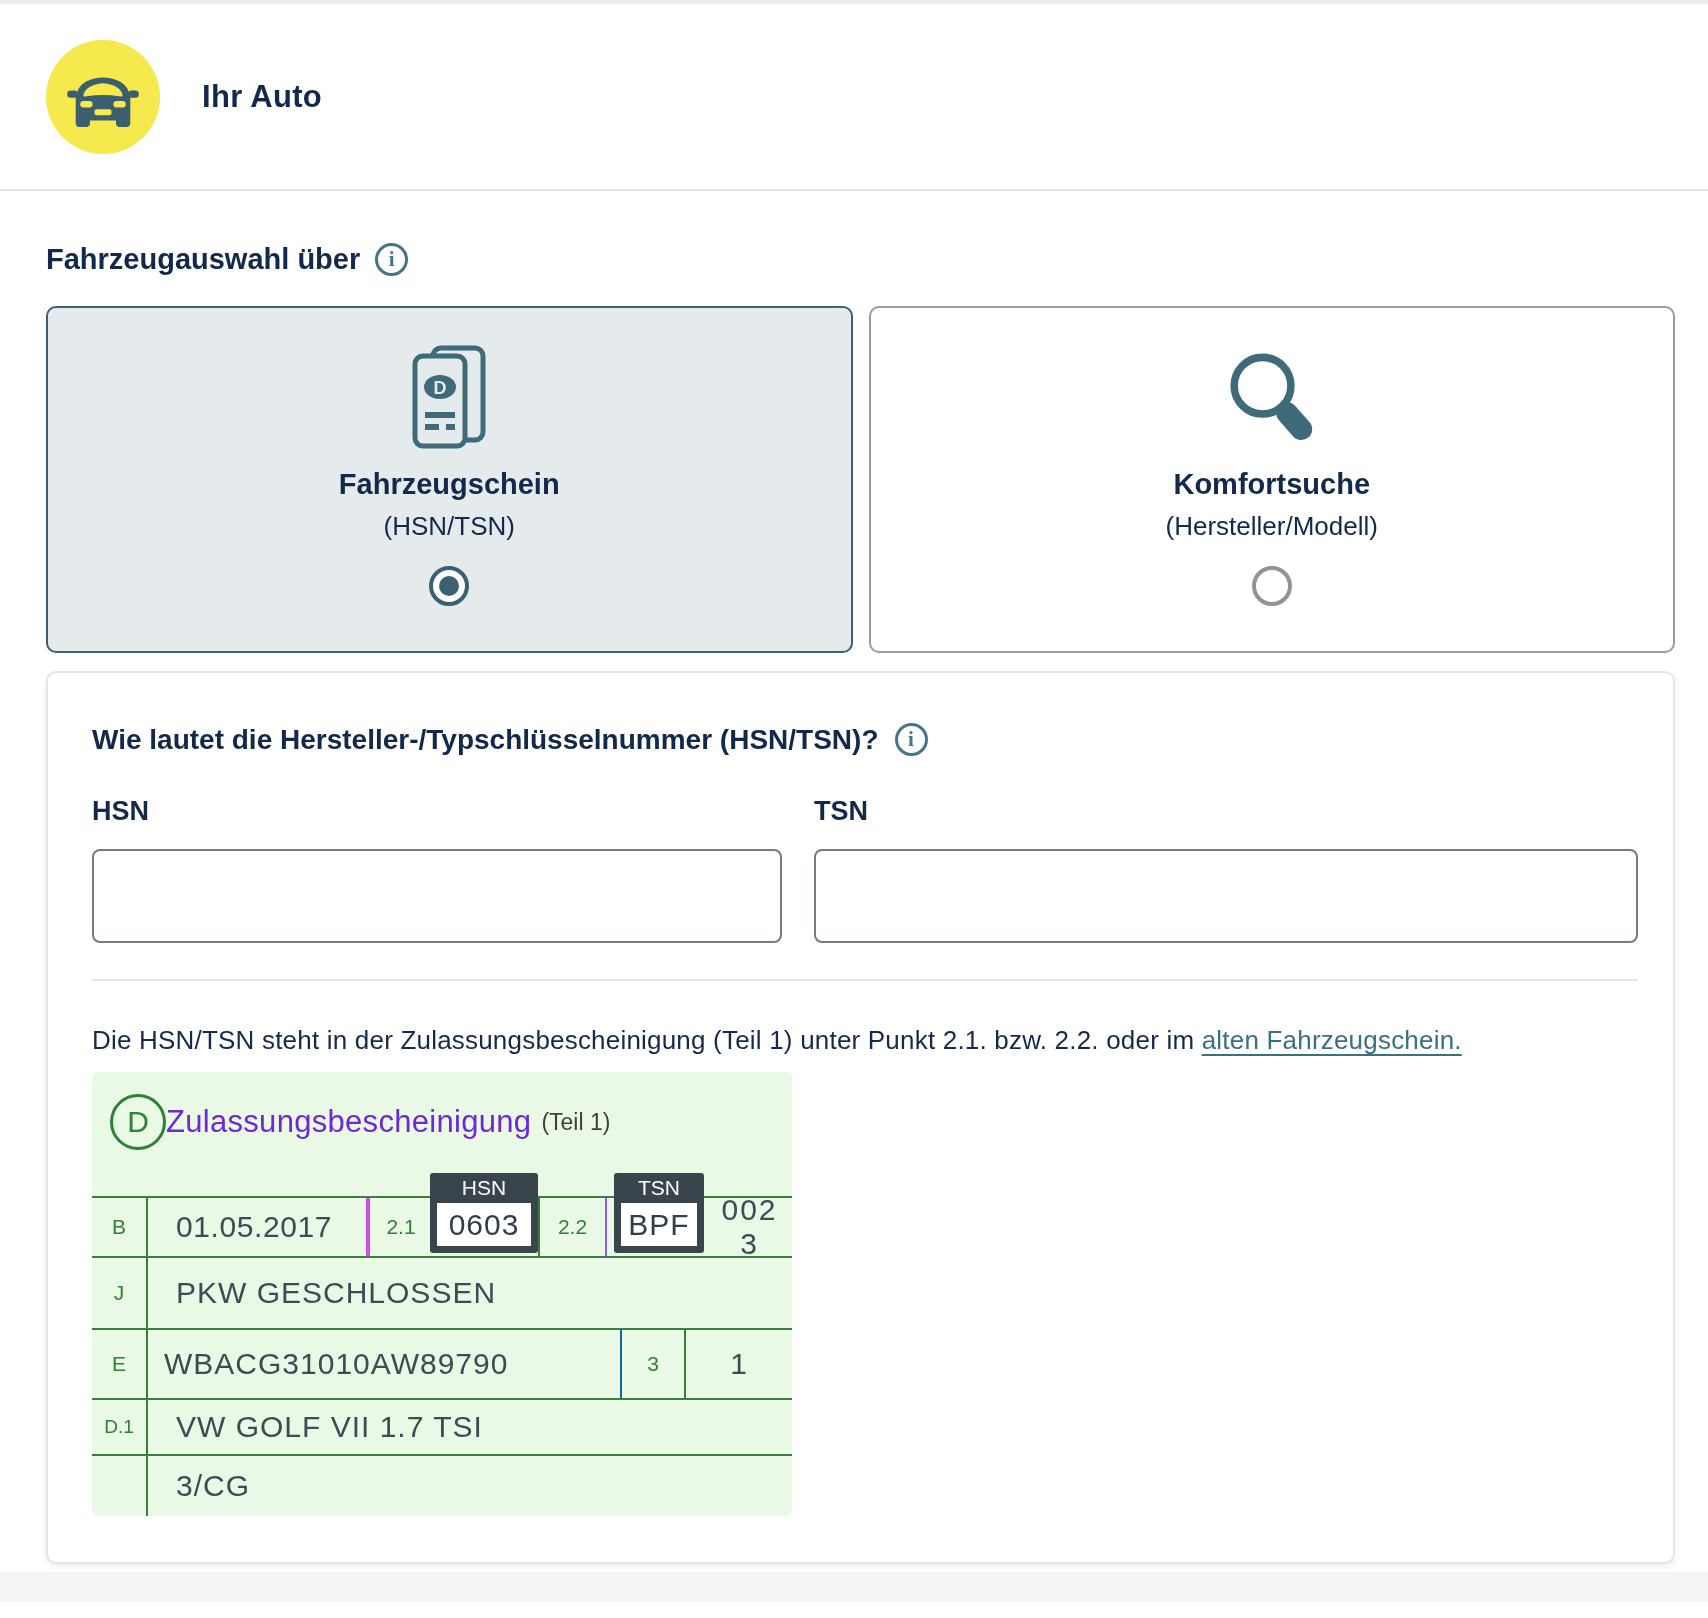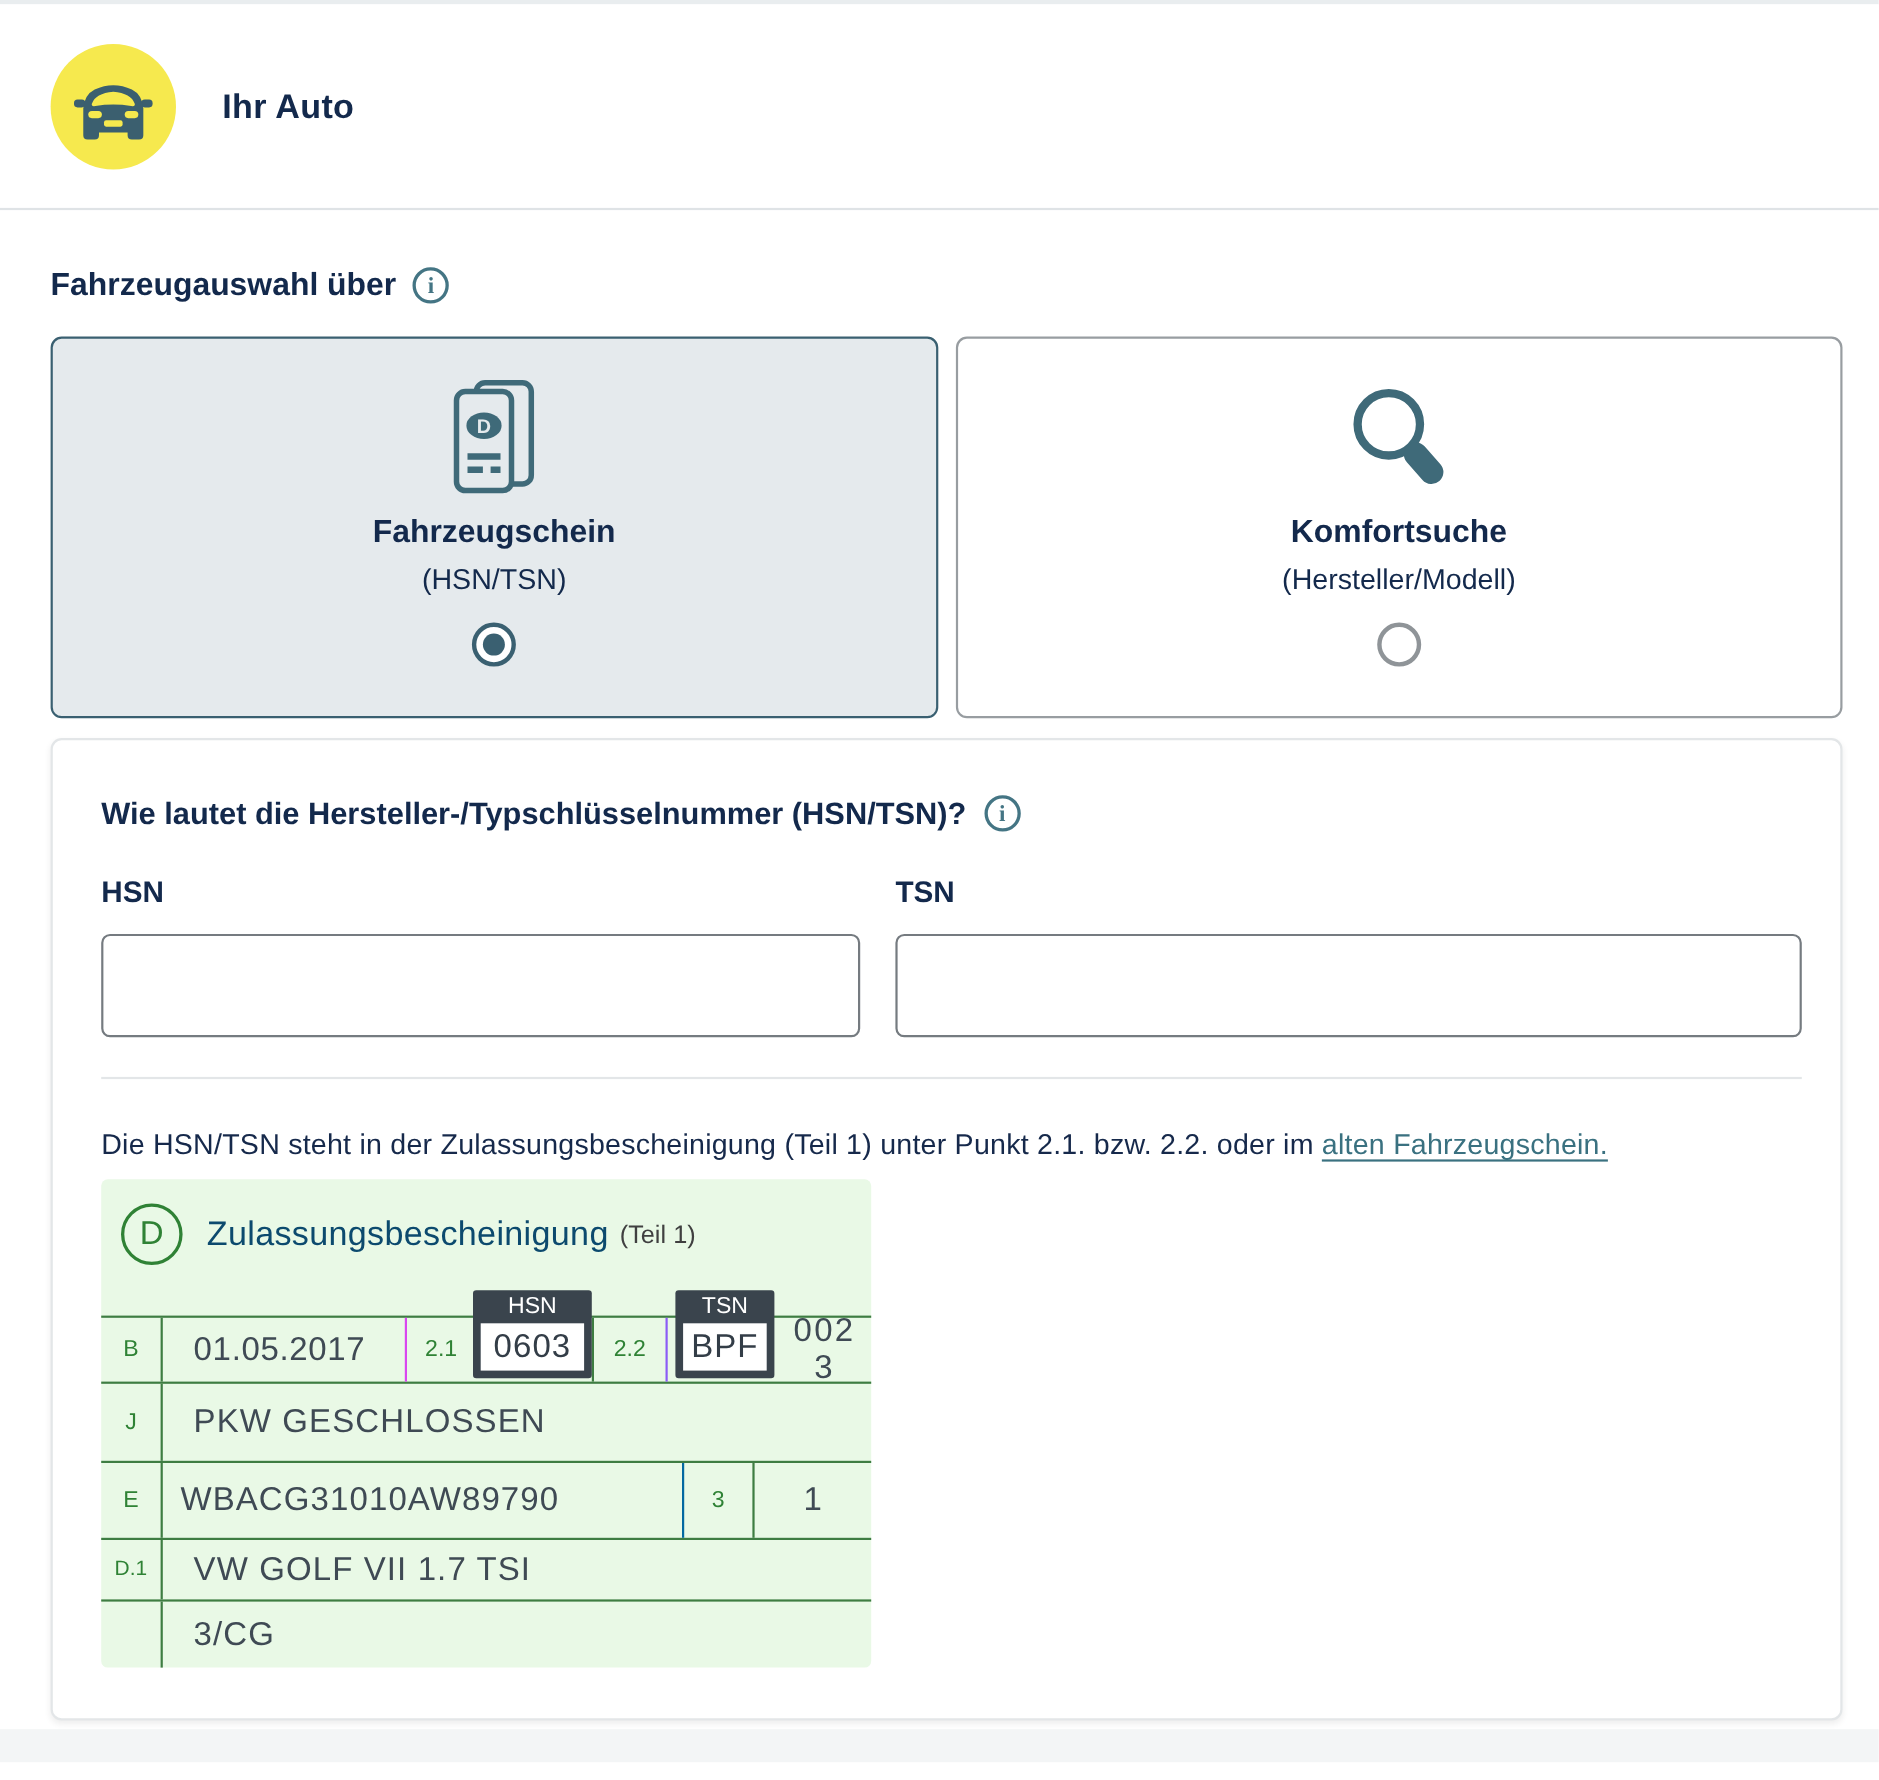--- a/index.html
+++ b/index.html
@@ -85,41 +85,41 @@
   .doc-card {
     margin-top:16px; width:700px; background:#E9F9E6; border-radius:6px;
     padding-top:22px;
   }
   .doc-header { display:flex; align-items:center; padding-left:18px; }
   .doc-d {
     width:56px; height:56px; border:3px solid #2F8235; border-radius:50%;
     display:flex; align-items:center; justify-content:center;
     color:#2F8235; font-size:30px; flex:none;
   }
-  .doc-title { margin-left:22px; font-size:31px; color:#0c4a6e; letter-spacing:.3px; }
+  .doc-title { font-size:31px; color:#6d28d9; letter-spacing:.3px; }
   .doc-teil { margin-left:10px; font-size:23px; color:#404040; }
 
   .doc-table { margin-top:46px; border-top:2px solid #3E7D42; }
   .t-row { display:flex; border-bottom:2px solid #3E7D42; }
   .t-row.last { border-bottom:none; }
   .t-key {
     width:56px; flex:none; border-right:2px solid #3E7D42;
     display:flex; align-items:center; justify-content:center;
     color:#2F8235; font-size:21px;
   }
   .t-key.small { font-size:19px; }
   .val { font-size:30px; color:#3F4A54; letter-spacing:.6px; }
 
   .row-b  { height:60px; }
   .row-j  { height:72px; }
   .row-e  { height:70px; }
   .row-d1 { height:56px; }
   .row-x  { height:60px;text-align:center; }
 
-  .rb-date { width:222px; flex:none; border-right:2px solid #d946ef; display:flex; align-items:center; padding-left:28px; }
+  .rb-date { width:222px; flex:none; border-right:4px solid #d946ef; display:flex; align-items:center; padding-left:28px; }
   .rb-21 { width:170px; flex:none; border-right:2px solid #3E7D42; position:relative; display:flex; align-items:center; }
   .rb-21 .pt { width:62px; text-align:center; font-size:21px; color:#2F8235; }
   .rb-22 { width:67px; flex:none; border-right:2px solid #8b5cf6; display:flex; align-items:center; justify-content:center; font-size:21px; color:#2F8235; }
   .rb-rest { flex:1; position:relative; display:flex; align-items:center; }
   .rb-0023 { margin-left:100px; flex:1; text-align:center; letter-spacing:2px; }
 
   .badge {
     position:absolute; top:-25px; height:80px;
     background:#3A444D; border-radius:3px;
     display:flex; flex-direction:column; z-index:2;

